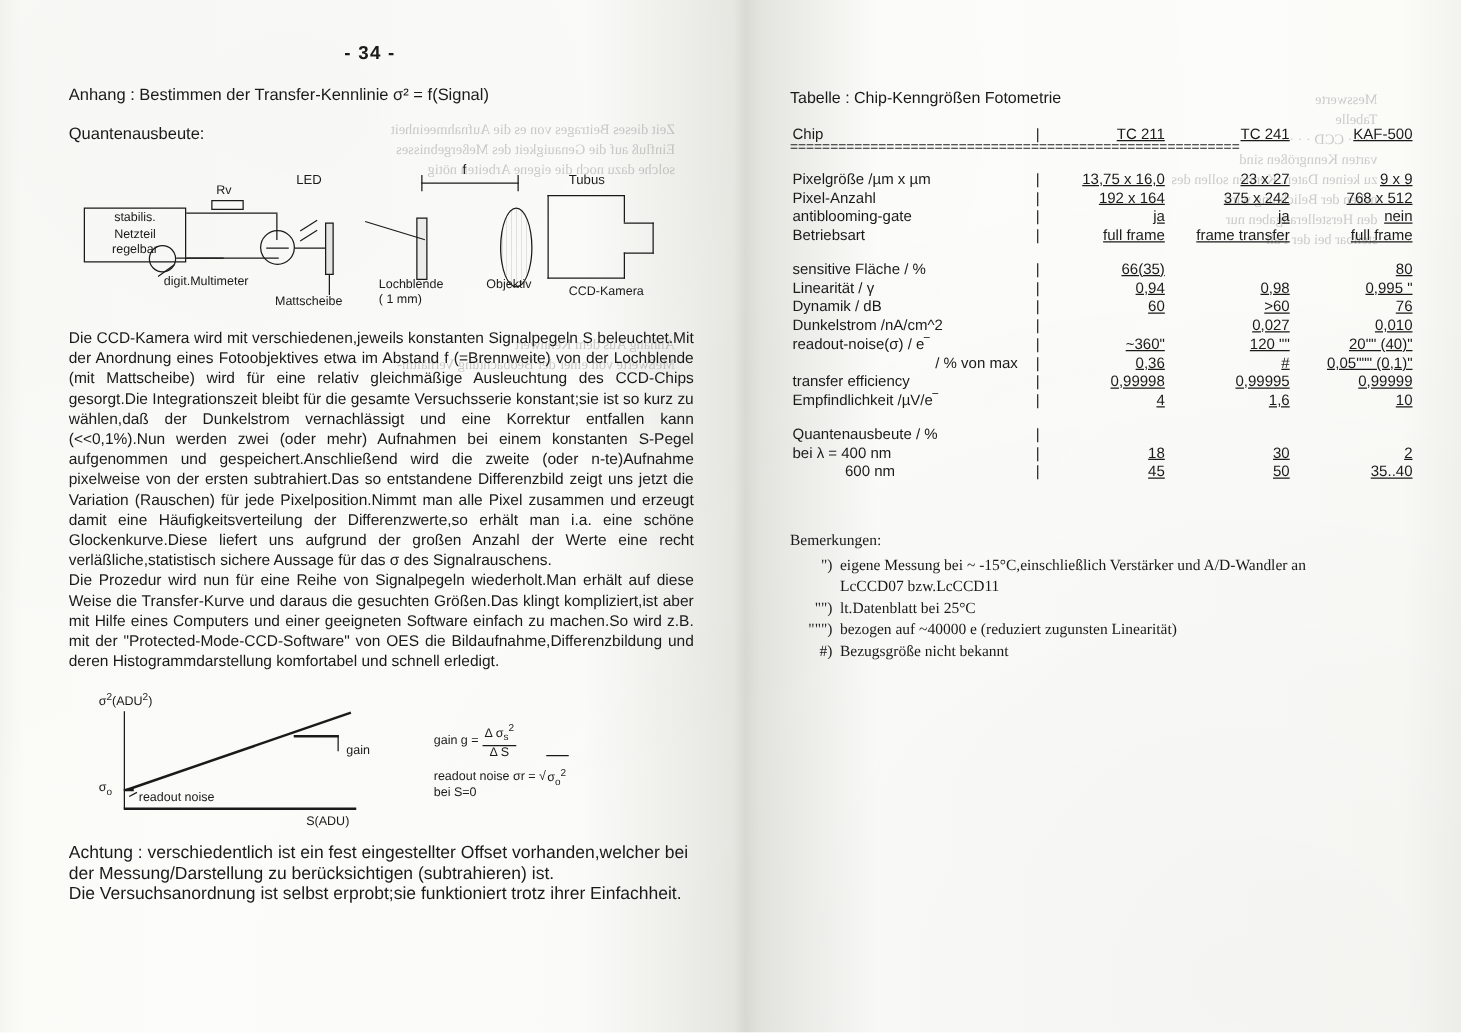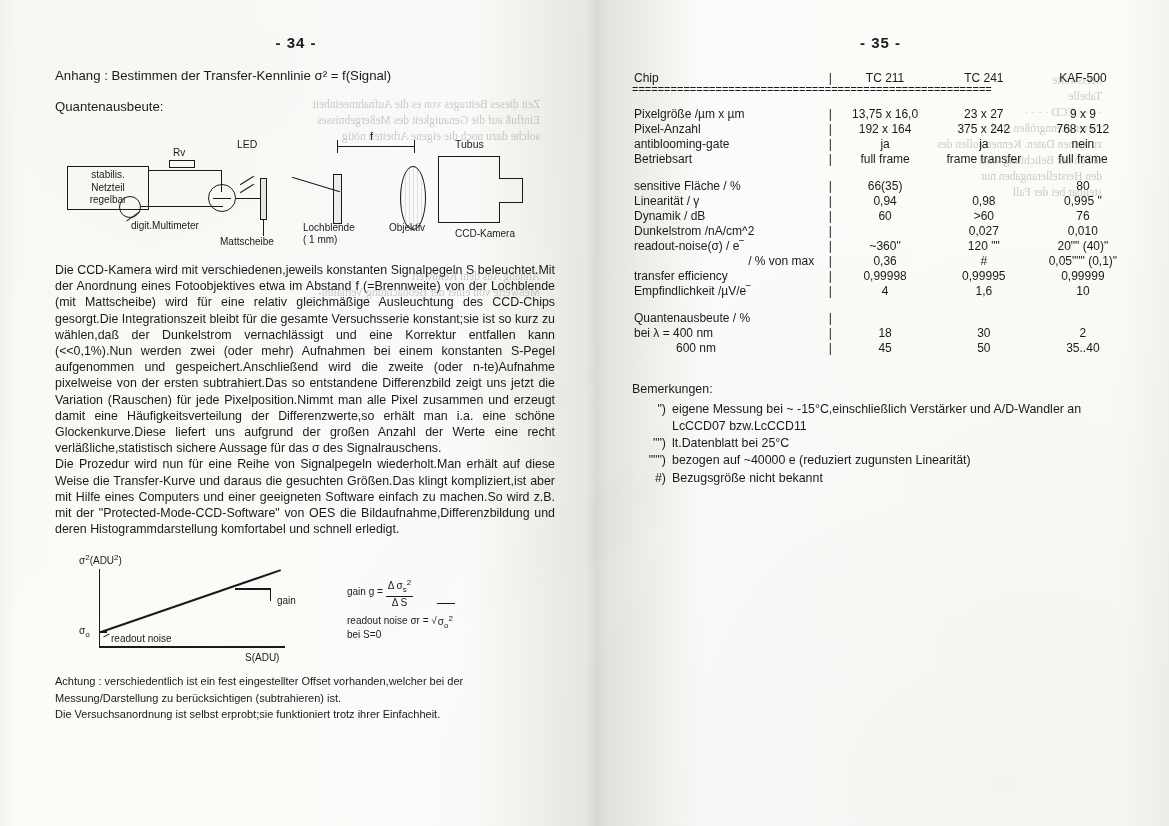--- a/index.html
+++ b/index.html
@@ -127,21 +127,21 @@
     line-height: 11px;
   }
   .frac .num { border-bottom: 1px solid #1a1a1a; padding: 0 2px; display: block; }
   .frac .den { padding: 0 2px; display: block; }
   .radical {
     border-top: 1px solid #1a1a1a;
     padding: 12px 2px 0 1px;
   }
 
   .notice {
-    font-size: 11px;
+    font-size: 14px;
     line-height: 16.4px;
     margin-top: 14px;
   }
 
   
   .rp-body {
     position: absolute;
     left: 40px;
     top: 70px;
     width: 505px;
@@ -155,35 +155,36 @@
     font-size: 12px;
     width: 500px;
   }
   table.chips td {
     padding: 0.5px 2px;
     vertical-align: top;
     white-space: nowrap;
   }
   table.chips td.lab { width: 172px; }
   table.chips td.pipe { width: 10px; text-align: center; }
-  table.chips td.num { text-align: center; width: 104px; }
+  table.chips td.num { text-align: right; width: 104px; text-decoration: underline; }
   table.chips tr.rule td {
     font-size: 11px;
     letter-spacing: 0px;
     padding: 0;
     line-height: 9px;
   }
   table.chips tr.gap td { height: 11px; }
   .sup { font-size: 8.5px; vertical-align: super; }
   .sub { font-size: 8.5px; vertical-align: sub; }
 
   .remarks {
-    margin-top: 26px;
+    margin-top: 40px;
     font-size: 12.4px;
     line-height: 16.6px;
+    font-family: Liberation Serif, serif;
   }
   .remarks .rtitle { margin-bottom: 3px; }
   .remarks .ritem {
     display: flex;
     margin-bottom: 1px;
   }
   .remarks .mark {
     width: 34px;
     text-align: right;
     padding-right: 6px;
@@ -325,32 +326,32 @@
     </div>
 
     <div class="notice">
       <div>Achtung : verschiedentlich ist ein fest eingestellter Offset vorhanden,welcher bei der Messung/Darstellung zu berücksichtigen (subtrahieren) ist.</div>
       <div>Die Versuchsanordnung ist selbst erprobt;sie funktioniert trotz ihrer Einfachheit.</div>
     </div>
   </div>
 </div>
 
 <div class="page right">
-  <div class="folio">- 35 -</div>
 
   <div class="ghost" style="left:40px; top:72px; width:470px;">Messwerte
 Tabelle
 · · · · CCD · · · ·
 varten Kenngrößen sind
 zu keinen Daten. Kennen sollen des
 neben der Belichtung wird
 den Herstellerangaben nur
 stellbar bei der Fall</div>
 
   <div class="rp-body">
+    <div class="tbl-title">Tabelle : Chip-Kenngrößen Fotometrie</div>
 
     <table class="chips">
       <tbody>
         <tr>
           <td class="lab">Chip</td>
           <td class="pipe">|</td>
           <td class="num">TC 211</td>
           <td class="num">TC 241</td>
           <td class="num">KAF-500</td>
         </tr>

